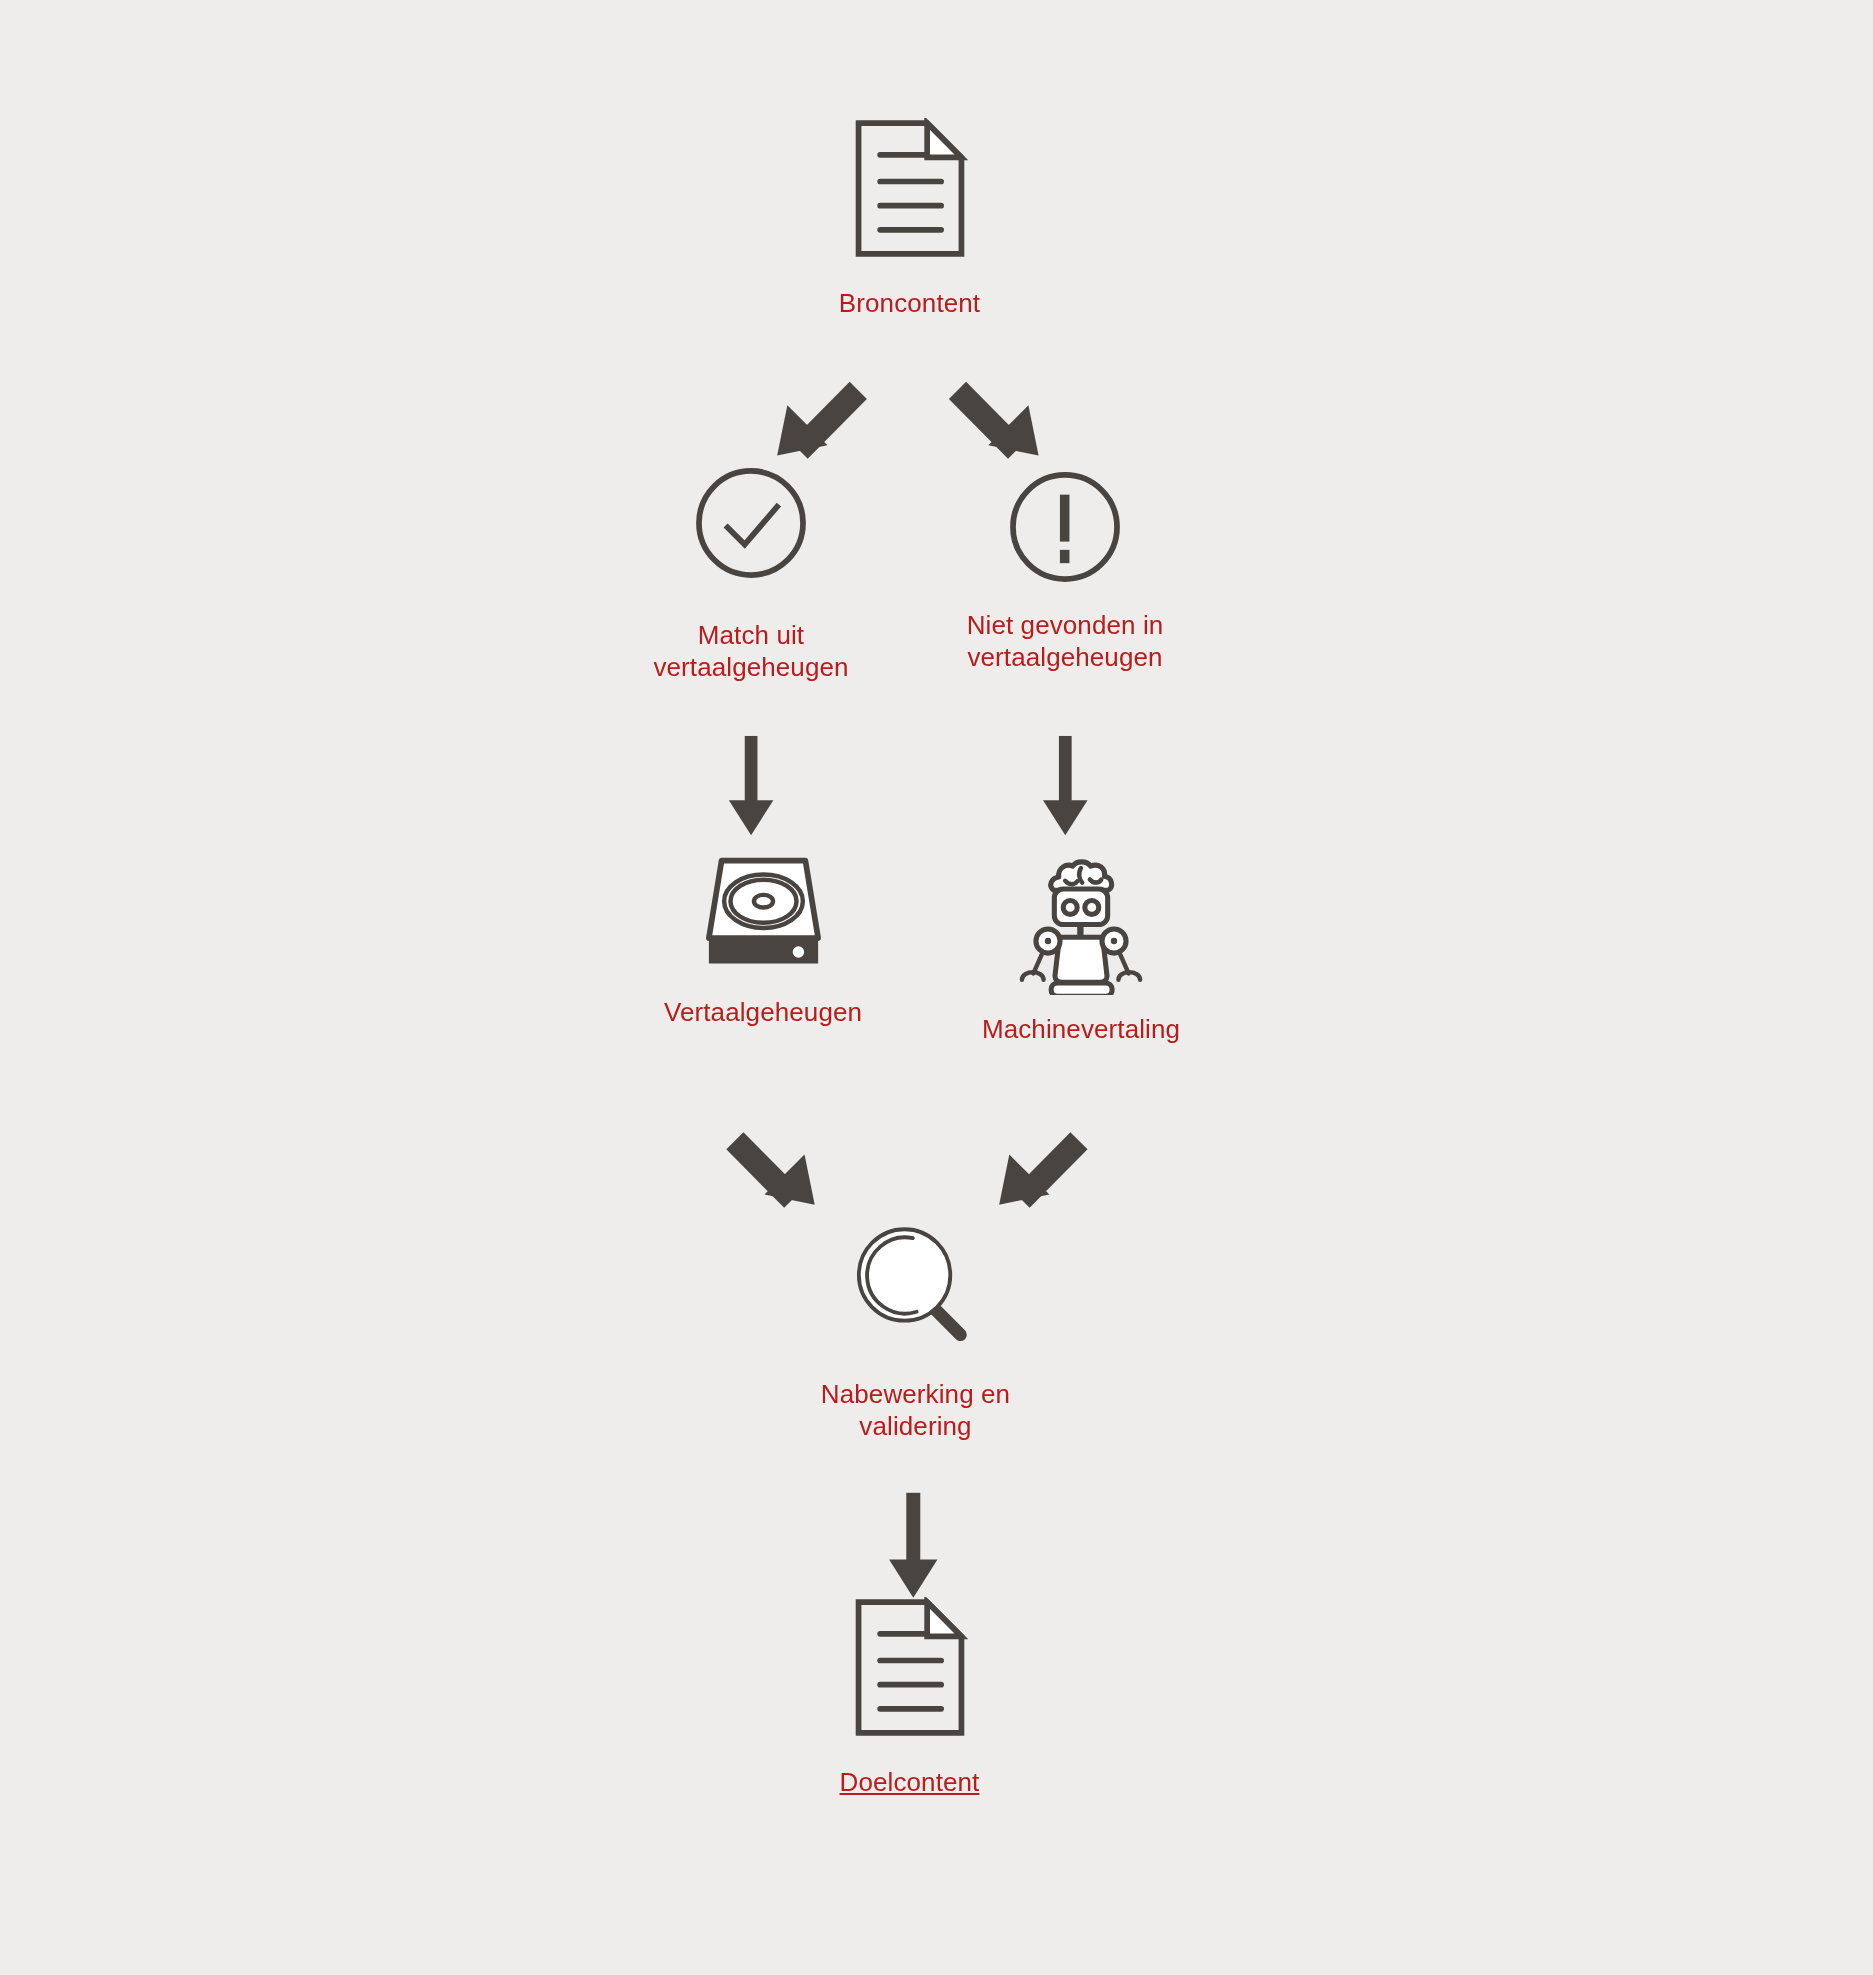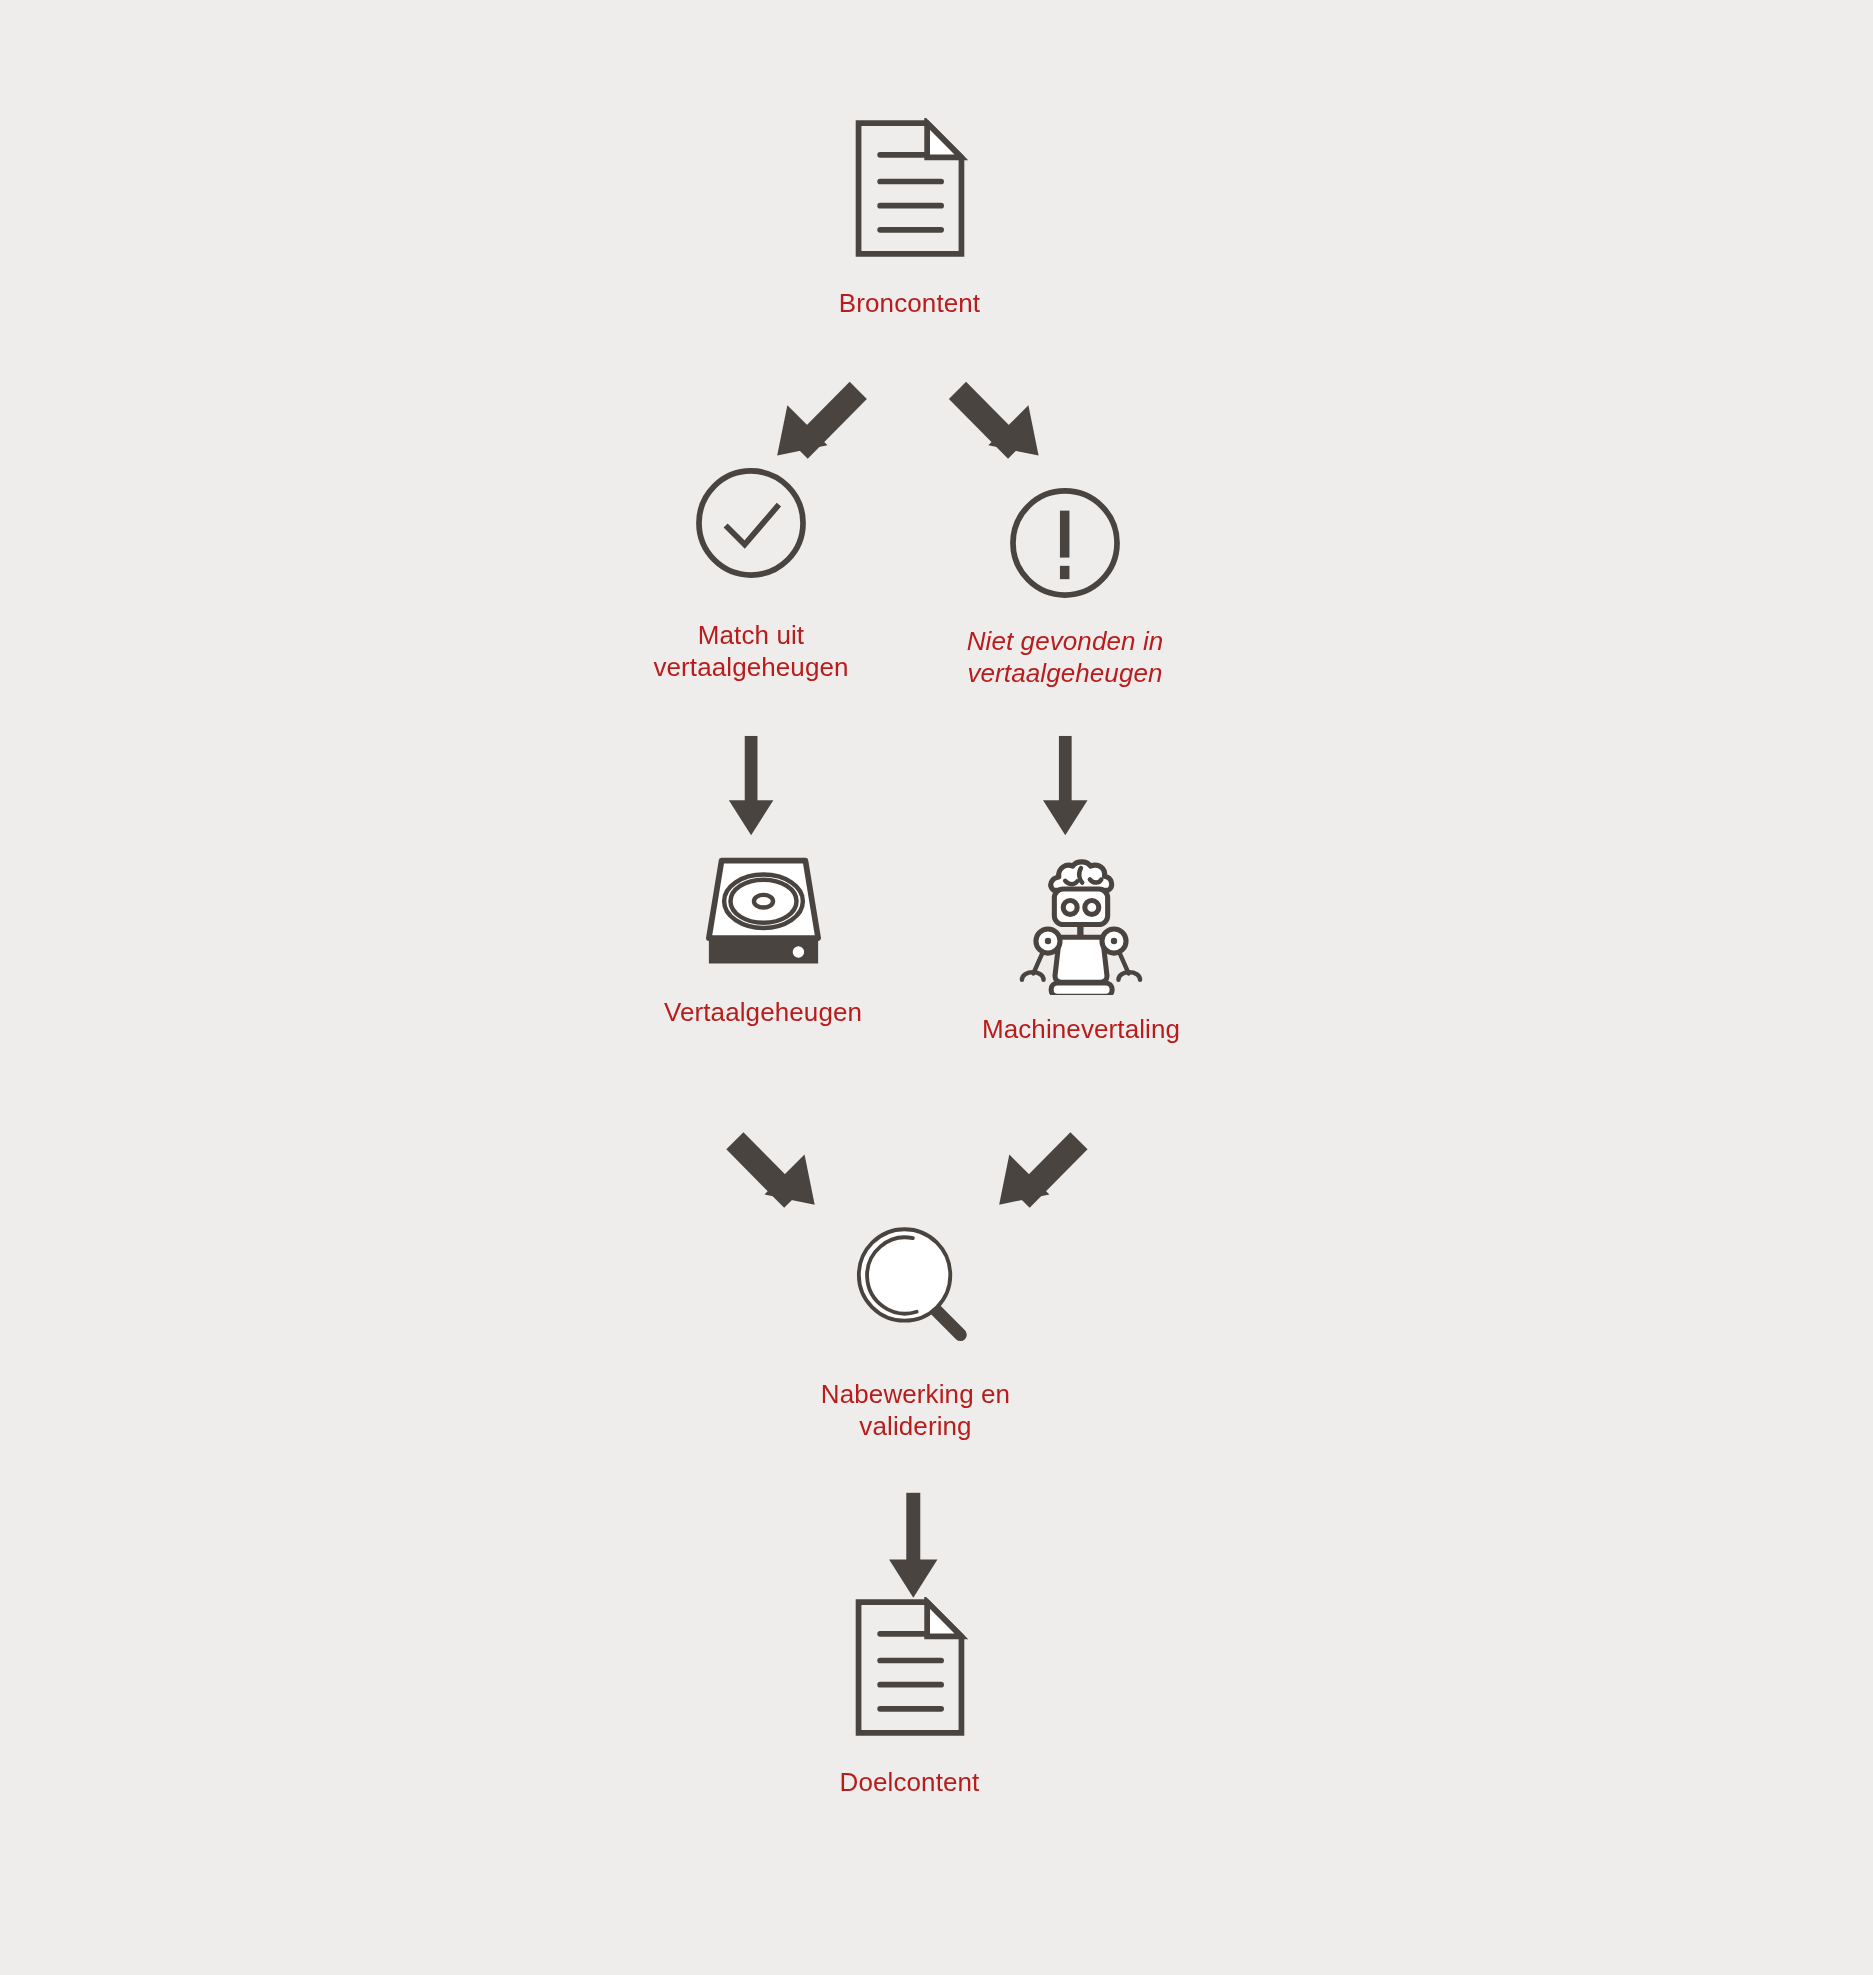--- a/index.html
+++ b/index.html
@@ -35,33 +35,33 @@
     letter-spacing: 0.1px;
   }
   .icon-box {
     position: relative;
   }
   .icon-box svg { display: block; }
 
   
   #node-source      { left: 795px; top: 118px;  width: 229px; }
   #node-match       { left: 611px;  top: 464px;  width: 280px; }
-  #node-notfound    { left: 925px; top: 484px;  width: 280px; font-style: italic; }
+  #node-notfound    { left: 925px; top: 468px;  width: 280px; }
   #node-tm          { left: 636px; top: 849px; width: 254px; }
   #node-mt          { left: 954px; top: 849px; width: 254px; }
   #node-review      { left: 782px; top: 1221px; width: 267px; }
   #node-target      { left: 795px; top: 1597px; width: 229px; }
 
   #node-source .node-label   { margin-top: 29px; }
   #node-match .node-label    { margin-top: 38px; }
   #node-notfound .node-label { margin-top: 24px; }
   #node-tm .node-label       { margin-top: 27px; }
   #node-mt .node-label       { margin-top: 19px; }
   #node-review .node-label   { margin-top: 31px; }
-  #node-target .node-label   { margin-top: 29px; }
+  #node-target .node-label   { margin-top: 29px; text-decoration: underline; }
 </style>
 </head>
 <body>
 
 <svg id="flow-canvas" viewBox="0 0 2945 3105">
   <g fill="#4a4440">
 
     <g>
       <path d="M1336 600 L1363 627 L1270 721 L1243 694 Z"></path>
       <path d="M1222 716 L1301 700 L1238 637 Z"></path>

